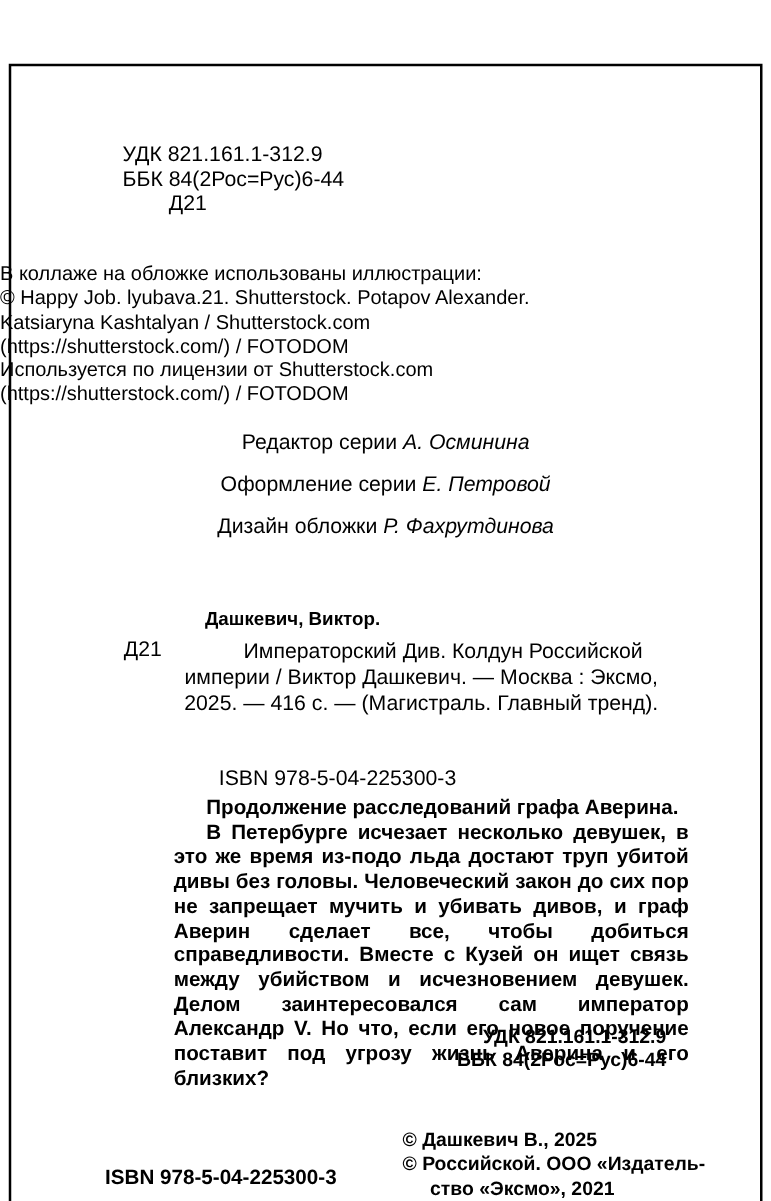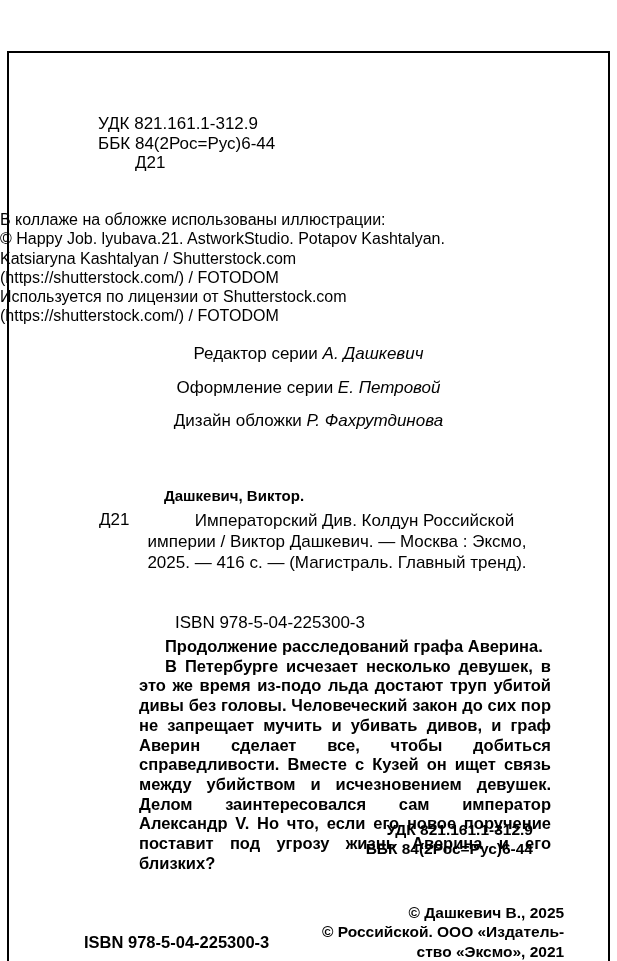--- a/index.html
+++ b/index.html
@@ -48,47 +48,47 @@
     font-size:16.5px;line-height:19.7px;
     font-weight:bold;text-align:justify;
   }
   .annotation p{margin:0;text-indent:26px;}
 
   
   .bottom-codes{right:84px;top:776px;text-align:right;font-weight:bold;font-size:15.5px;line-height:19px;}
 
   
   .footer-isbn{left:84px;top:889px;font-weight:bold;font-size:16.5px;}
-  .copyright{left:322px;top:859px;font-weight:bold;font-size:15.5px;line-height:19.3px;text-align:right;}
+  .copyright{left:322px;top:859px;font-weight:bold;font-size:15.5px;line-height:19.3px;}
   .copyright .indent{padding-left:22px;}
 </style>
 </head>
 <body>
 
 <div class="page">
   <div class="frame"></div>
 
   <div class="abs top-codes">
     <div>УДК 821.161.1-312.9</div>
     <div>ББК 84(2Рос=Рус)6-44</div>
     <div class="d21">Д21</div>
   </div>
 
   <div class="abs collage">
     <div>В коллаже на обложке использованы иллюстрации:</div>
-    <div>© Happy Job. lyubava.21. AstworkStudio. Potapov Kashtalyan.</div>
+    <div>© Happy Job. lyubava.21. Shutterstock. Potapov Alexander.</div>
     <div>Katsiaryna Kashtalyan / Shutterstock.com</div>
     <div>(https://shutterstock.com/) / FOTODOM</div>
     <div>Используется по лицензии от Shutterstock.com</div>
     <div>(https://shutterstock.com/) / FOTODOM</div>
   </div>
 
   <div class="abs credits">
     <div class="credit-line">
-      <span>Редактор серии </span><span class="credit-name">А. Дашкевич</span>
+      <span>Редактор серии </span><span class="credit-name">А. Осминина</span>
     </div>
     <div class="credit-line">
       <span>Оформление серии </span><span class="credit-name">Е. Петровой</span>
     </div>
     <div class="credit-line">
       <span>Дизайн обложки </span><span class="credit-name">Р. Фахрутдинова</span>
     </div>
   </div>
 
   <div class="abs catalog-author">Дашкевич, Виктор.</div>

